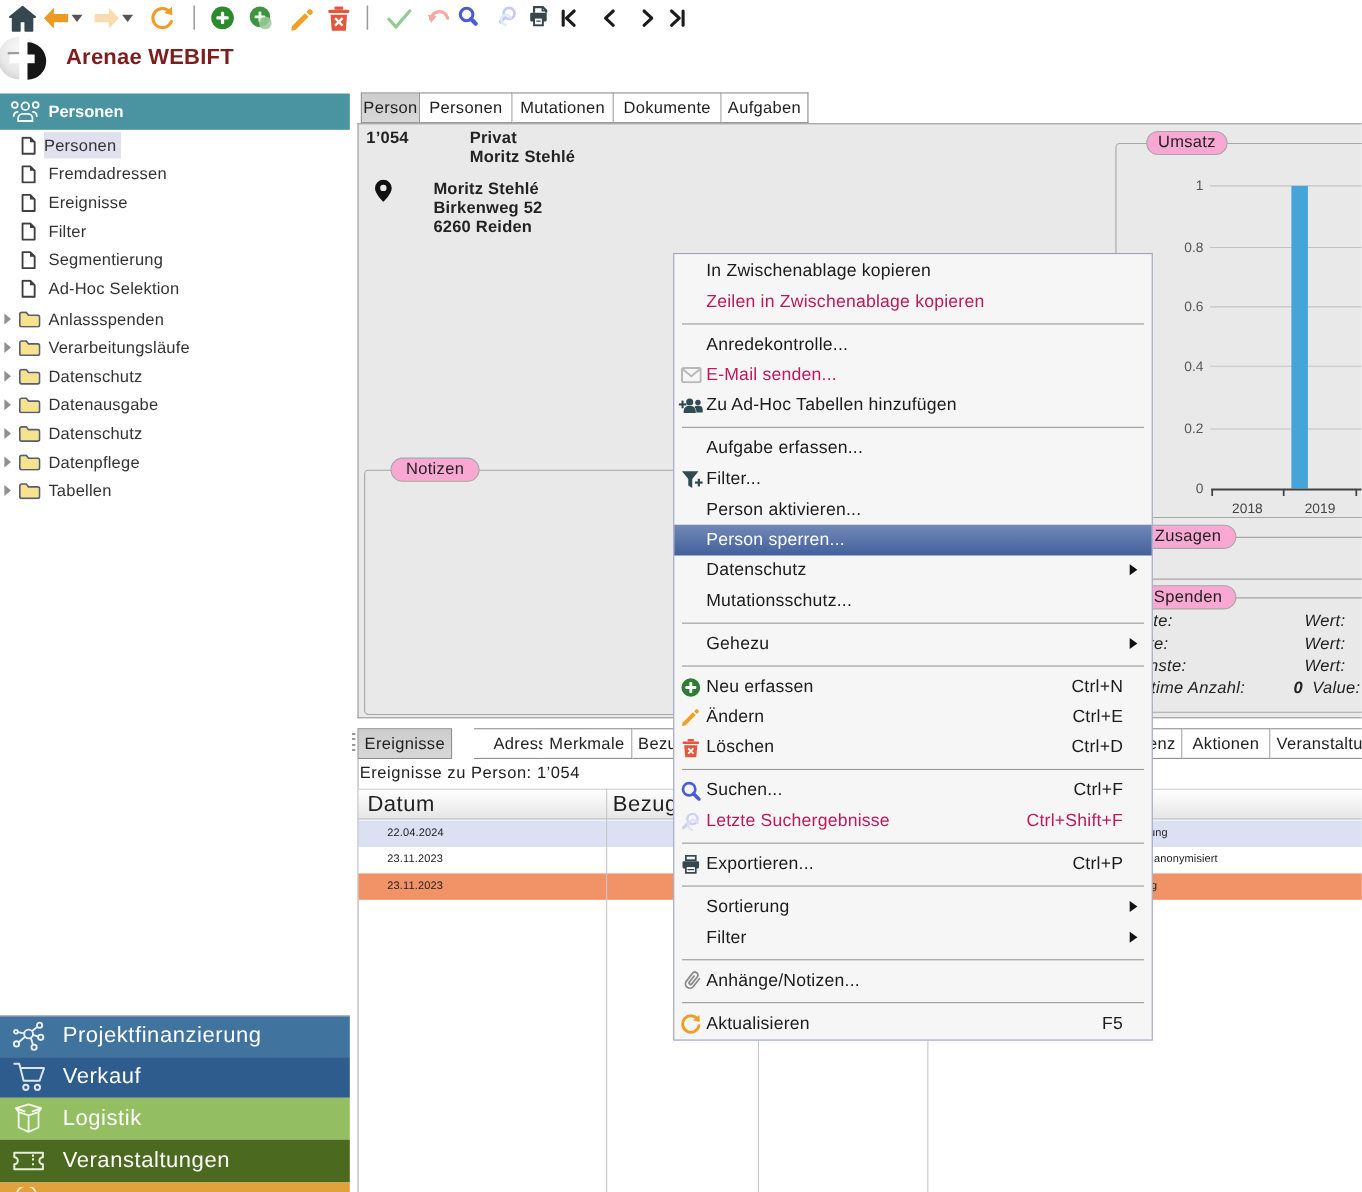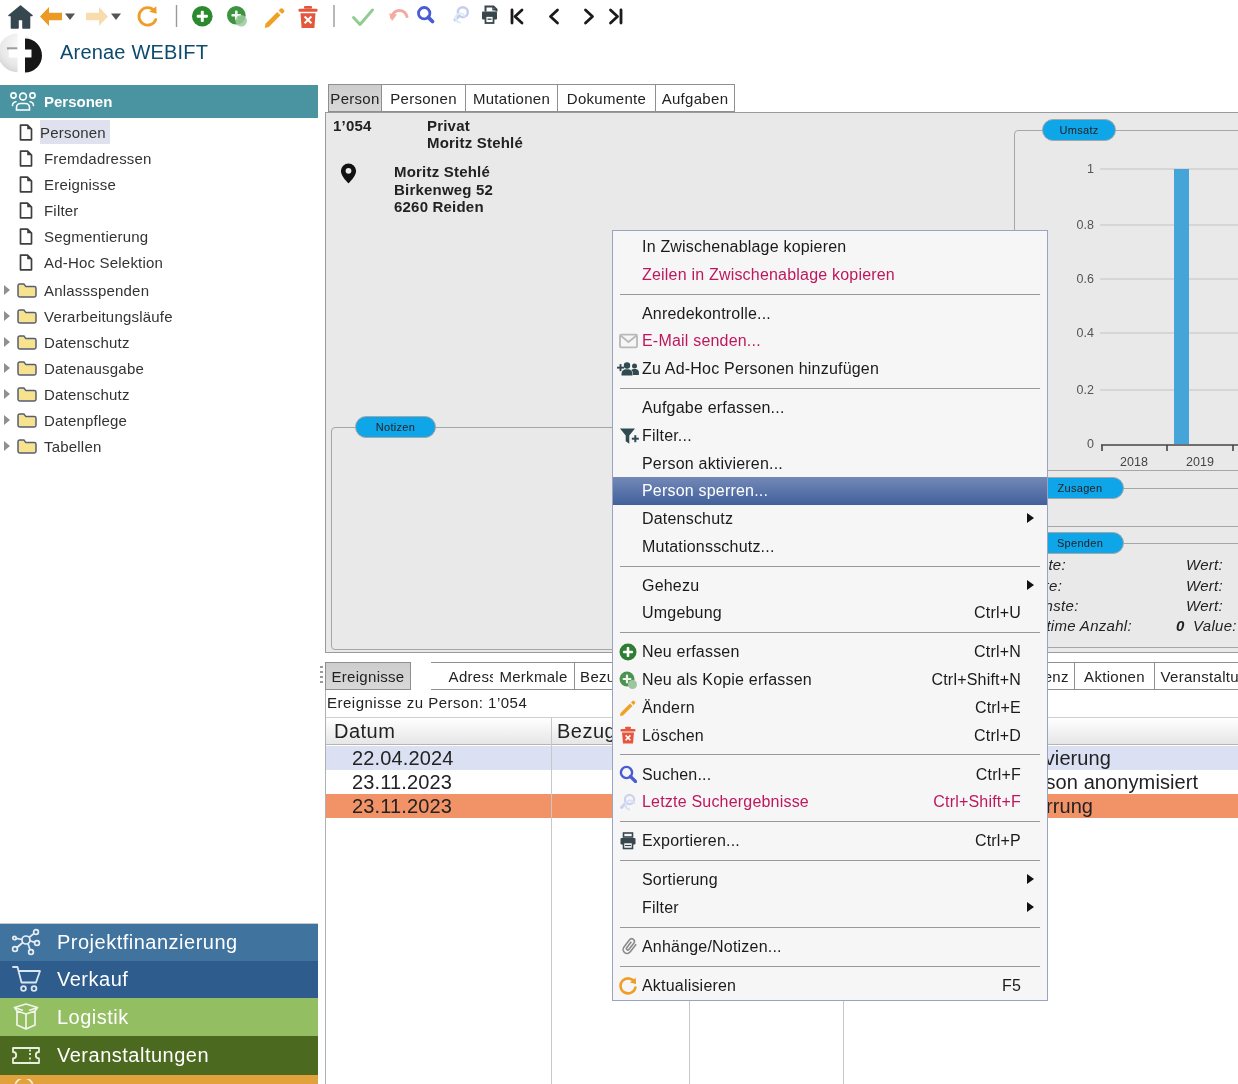--- a/index.html
+++ b/index.html
@@ -20,25 +20,25 @@
 .navrow span{position:absolute;left:57px;top:50%;transform:translateY(-50%);letter-spacing:.5px}
 .navrow svg{position:absolute;left:11px;top:50%;transform:translateY(-50%)}
 
 .tab{position:absolute;height:28px;background:#fff;border:1px solid #8f8f8f;border-left:none;font-size:15px;color:#222;text-align:center;line-height:27px;letter-spacing:.3px}
 .tab.first{border-left:1px solid #8f8f8f}
 .tab.on{background:linear-gradient(#cdcdcd,#d8d8d8)}
 
 #panel{left:325px;top:112px;width:913px;height:541px;background:#e9e9e9;border:1px solid #9b9b9b;border-right:none}
 .b{font-weight:bold;font-size:15px;letter-spacing:.2px}
 .fs{position:absolute;border:1px solid #a6a6a6;border-radius:4px}
-.fslbl{position:absolute;height:22px;border:1px solid #a6a6a6;border-radius:11px;background:#0ea5e9;font-size:11px;line-height:20px;text-align:center;letter-spacing:.3px}
+.fslbl{position:absolute;height:22px;border:1px solid #a6a6a6;border-radius:11px;background:#f9a8d4;font-size:15px;line-height:20px;text-align:center;letter-spacing:.3px}
 
 #lower{left:325px;top:690px;width:913px;height:394px;border-left:1px solid #b0b0b0;background:#fff}
 .hdr{position:absolute;top:27px;height:28px;background:linear-gradient(#ffffff,#e6e6e6);border-top:1px solid #cfcfcf;border-bottom:1px solid #b5b5b5;font-size:20px;line-height:27px}
-.row{position:absolute;left:0;width:913px;height:24px;font-size:20px;line-height:24px;letter-spacing:.15px}
+.row{position:absolute;left:0;width:913px;height:24px;font-size:10px;line-height:24px;letter-spacing:.15px}
 .colline{position:absolute;top:27px;width:1px;background:#c8c8c8}
 
 #menu{left:612px;top:230px;width:436px;background:#f6f6f7;border:1px solid #9aa4c2;padding:2px 0 0 0;z-index:50}
 #menu .mi{position:relative;height:27.7px;line-height:27.7px;font-size:16px;color:#1b1b1b;letter-spacing:.2px}
 #menu .mi .t{position:absolute;left:29px;top:0}
 #menu .mi .sc{position:absolute;right:26px;top:0}
 #menu .mi.dis{color:#be185d}
 #menu .mi.sel{background:linear-gradient(#7389b7,#42609c);color:#fff}
 #menu .sep{height:1px;background:#999;margin:5.2px 7px}
 #menu .mi svg{position:absolute;left:6px;top:50%;transform:translateY(-50%)}
@@ -125,21 +125,21 @@
         <stop offset="0.6" stop-color="#e8e8e8"></stop>
         <stop offset="1" stop-color="#c6c6c6"></stop>
       </radialGradient>
     </defs>
   <circle cx="17.5" cy="22.8" r="19.4" fill="url(#lg)"></circle>
   <rect x="7" y="17.3" width="10.5" height="2.2" fill="#9c9c9c"></rect>
   <path d="M17.5 3 h8 V47 h-8 Z" fill="#fff"></path>
   <rect x="8.8" y="19.5" width="23" height="8" fill="#fff"></rect>
   <path d="M25 8.5 A17 17 0 1 1 25 42.5 L25 27.5 L31.5 27.5 L31.5 19.5 L25 19.5 Z" fill="#161616"></path>
 </svg>
-<div class="abs" style="left:60px;top:41px;font-size:20px;font-weight:normal;color:#0c4a6e;letter-spacing:.2px">Arenae WEBIFT</div>
+<div class="abs" style="left:60px;top:41px;font-size:20px;font-weight:bold;color:#7f1d1d;letter-spacing:.2px">Arenae WEBIFT</div>
 <div class="abs" id="sidehead">
   <svg style="position:absolute;left:8px;top:6px" width="30" height="22" viewBox="0 0 30 22" fill="none" stroke="#fff" stroke-width="1.6" stroke-linecap="round">
     <circle cx="15" cy="5.5" r="3.4"></circle>
     <circle cx="5.5" cy="4.5" r="2.6"></circle>
     <circle cx="24.5" cy="4.5" r="2.6"></circle>
     <path d="M8.5 19 v-2.5 a4 4 0 0 1 4-4 h5 a4 4 0 0 1 4 4 V19 Z"></path>
     <path d="M4.5 14.5 a4 4 0 0 1 3.5-3.8"></path>
     <path d="M25.5 14.5 a4 4 0 0 0 -3.5-3.8"></path>
   </svg>
   <span>Personen</span>
@@ -397,21 +397,21 @@
     </div>
   <div class="mi">
       <svg width="22" height="15" viewBox="0 0 22 15" style="left:4px" fill="#2f4a50">
         <circle cx="10" cy="4" r="3.2"></circle>
         <path d="M4.5 14 v-1.8 a4.5 4.5 0 0 1 4.5-4.5 h2 a4.5 4.5 0 0 1 4.5 4.5 V14 Z"></path>
         <circle cx="17.5" cy="4.5" r="2.5"></circle>
         <path d="M16 13.5 v-1.5 a4.5 4.5 0 0 0 -1.8-3.6 a4 4 0 0 1 2.5-1 h1.6 a3.6 3.6 0 0 1 3.6 3.6 v2.5 Z"></path>
         <rect x="0" y="5.2" width="7" height="1.9"></rect>
         <rect x="2.55" y="2.65" width="1.9" height="7"></rect>
       </svg>
-      <span class="t">Zu Ad-Hoc Personen hinzufügen</span>
+      <span class="t">Zu Ad-Hoc Tabellen hinzufügen</span>
     </div>
   <div class="sep"></div>
   <div class="mi">
       <span class="t">Aufgabe erfassen...</span>
     </div>
   <div class="mi">
       <svg width="20" height="17" viewBox="0 0 20 17" fill="#2f4a50">
         <path d="M1 1 h15 l-5.7 7 v8.2 l-3.6-2.4 V8 Z"></path>
         <rect x="12.8" y="10.2" width="7" height="2"></rect>
         <rect x="15.3" y="7.7" width="2" height="7"></rect>
@@ -429,43 +429,29 @@
       <i class="arr"></i>
     </div>
   <div class="mi">
       <span class="t">Mutationsschutz...</span>
     </div>
   <div class="sep"></div>
   <div class="mi">
       <span class="t">Gehezu</span>
       <i class="arr"></i>
     </div>
-  <div class="mi">
-      <span class="t">Umgebung</span>
-      <span class="sc">Ctrl+U</span>
-    </div>
   <div class="sep"></div>
   <div class="mi">
       <svg width="18" height="18" viewBox="0 0 18 18">
         <circle cx="9" cy="9" r="8.5" fill="#2e7d32"></circle>
         <rect x="4" y="7.7" width="10" height="2.6" fill="#fff" rx="0.8"></rect>
         <rect x="7.7" y="4" width="2.6" height="10" fill="#fff" rx="0.8"></rect>
       </svg>
       <span class="t">Neu erfassen</span>
       <span class="sc">Ctrl+N</span>
-    </div>
-  <div class="mi">
-      <svg width="18" height="18" viewBox="0 0 18 18">
-        <circle cx="8" cy="8" r="7.5" fill="#4c9350"></circle>
-        <rect x="3.6" y="6.9" width="8.8" height="2.2" fill="#f0f5f0" rx="0.8"></rect>
-        <rect x="6.9" y="3.6" width="2.2" height="8.8" fill="#f0f5f0" rx="0.8"></rect>
-        <circle cx="13.5" cy="13.5" r="4.5" fill="#9cc69e"></circle>
-      </svg>
-      <span class="t">Neu als Kopie erfassen</span>
-      <span class="sc">Ctrl+Shift+N</span>
     </div>
   <div class="mi">
       <svg width="18" height="18" viewBox="0 0 18 18">
         <path d="M1.5 14 L11 4.5 L13.5 7 L4 16.5 L1 17 Z" fill="#efa126"></path>
         <path d="M12 3.5 L13.5 2 Q14.3 1.2 15.2 2.1 L15.9 2.8 Q16.8 3.7 16 4.5 L14.5 6 Z" fill="#efa126"></path>
       </svg>
       <span class="t">Ändern</span>
       <span class="sc">Ctrl+E</span>
     </div>
   <div class="mi">

